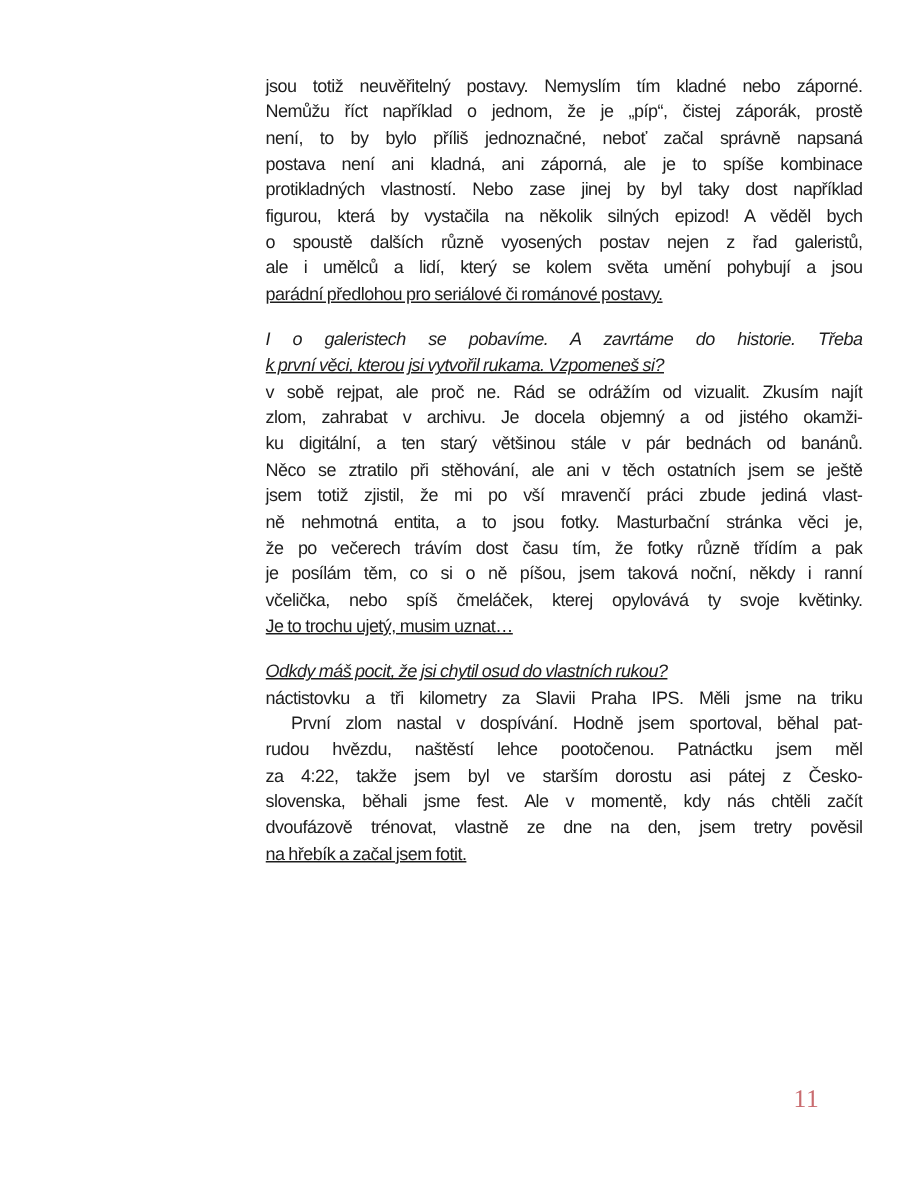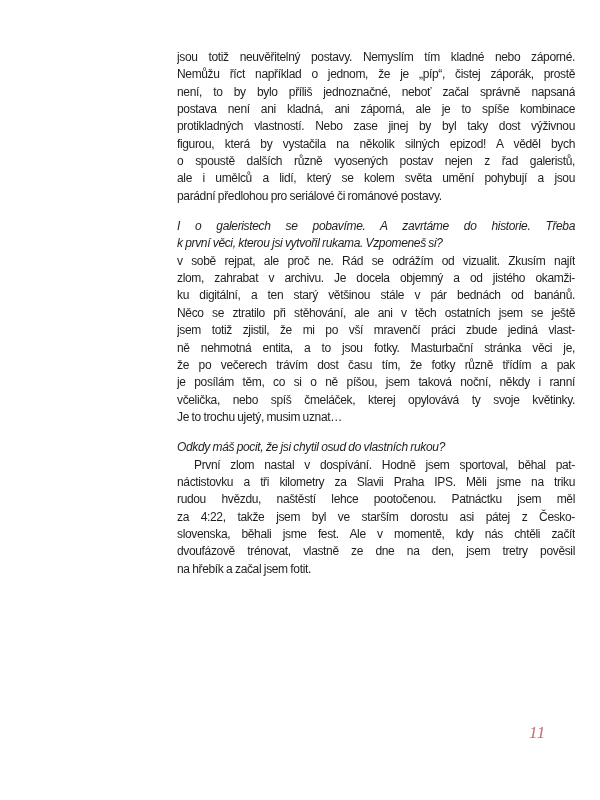--- a/index.html
+++ b/index.html
@@ -28,44 +28,43 @@
   }
   .para { margin: 0; }
   .para.question { margin-top: 13px; }
   .para.question .line { font-style: italic; }
   .line {
     text-align: justify;
     text-align-last: justify;
     overflow: hidden;
     white-space: normal;
   }
-  .line.final { text-align-last: left; }
+  .line.final { text-align-last: left; text-decoration: underline; }
   .line.indent { text-indent: 17px; }
   .page-number {
     position: absolute;
     left: 529px;
     top: 724px;
     font-family: "Liberation Serif", serif;
     font-size: 17px;
     line-height: 17px;
     letter-spacing: 0.5px;
-    font-style: italic;
   }
 </style>
 </head>
 <body>
 
 <div class="page" style="background: rgb(255, 255, 255);">
   <div class="text-block" style="color: rgb(30, 30, 30);">
       <div class="para answer">
         <div class="line">jsou totiž neuvěřitelný postavy. Nemyslím tím kladné nebo záporné.</div>
         <div class="line">Nemůžu říct například o jednom, že je „píp“, čistej záporák, prostě</div>
         <div class="line">není, to by bylo příliš jednoznačné, neboť začal správně napsaná</div>
         <div class="line">postava není ani kladná, ani záporná, ale je to spíše kombinace</div>
-        <div class="line">protikladných vlastností. Nebo zase jinej by byl taky dost výživnou</div>
+        <div class="line">protikladných vlastností. Nebo zase jinej by byl taky dost například</div>
         <div class="line">figurou, která by vystačila na několik silných epizod! A věděl bych</div>
         <div class="line">o spoustě dalších různě vyosených postav nejen z řad galeristů,</div>
         <div class="line">ale i umělců a lidí, který se kolem světa umění pohybují a jsou</div>
         <div class="line final">parádní předlohou pro seriálové či románové postavy.</div>
       </div>
       <div class="para question">
         <div class="line">I o galeristech se pobavíme. A zavrtáme do historie. Třeba</div>
         <div class="line final">k první věci, kterou jsi vytvořil rukama. Vzpomeneš si?</div>
       </div>
       <div class="para answer">
@@ -77,22 +76,22 @@
         <div class="line">ně nehmotná entita, a to jsou fotky. Masturbační stránka věci je,</div>
         <div class="line">že po večerech trávím dost času tím, že fotky různě třídím a pak</div>
         <div class="line">je posílám těm, co si o ně píšou, jsem taková noční, někdy i ranní</div>
         <div class="line">včelička, nebo spíš čmeláček, kterej opylovává ty svoje květinky.</div>
         <div class="line final">Je to trochu ujetý, musim uznat…</div>
       </div>
       <div class="para question">
         <div class="line final">Odkdy máš pocit, že jsi chytil osud do vlastních rukou?</div>
       </div>
       <div class="para answer">
+        <div class="line">náctistovku a tři kilometry za Slavii Praha IPS. Měli jsme na triku</div>
         <div class="line indent">První zlom nastal v dospívání. Hodně jsem sportoval, běhal pat-</div>
-        <div class="line">náctistovku a tři kilometry za Slavii Praha IPS. Měli jsme na triku</div>
         <div class="line">rudou hvězdu, naštěstí lehce pootočenou. Patnáctku jsem měl</div>
         <div class="line">za 4:22, takže jsem byl ve starším dorostu asi pátej z Česko-</div>
         <div class="line">slovenska, běhali jsme fest. Ale v momentě, kdy nás chtěli začít</div>
         <div class="line">dvoufázově trénovat, vlastně ze dne na den, jsem tretry pověsil</div>
         <div class="line final">na hřebík a začal jsem fotit.</div>
       </div>
     </div>
   <div class="page-number" style="color: rgb(201, 107, 111);">11</div>
 </div>
 

